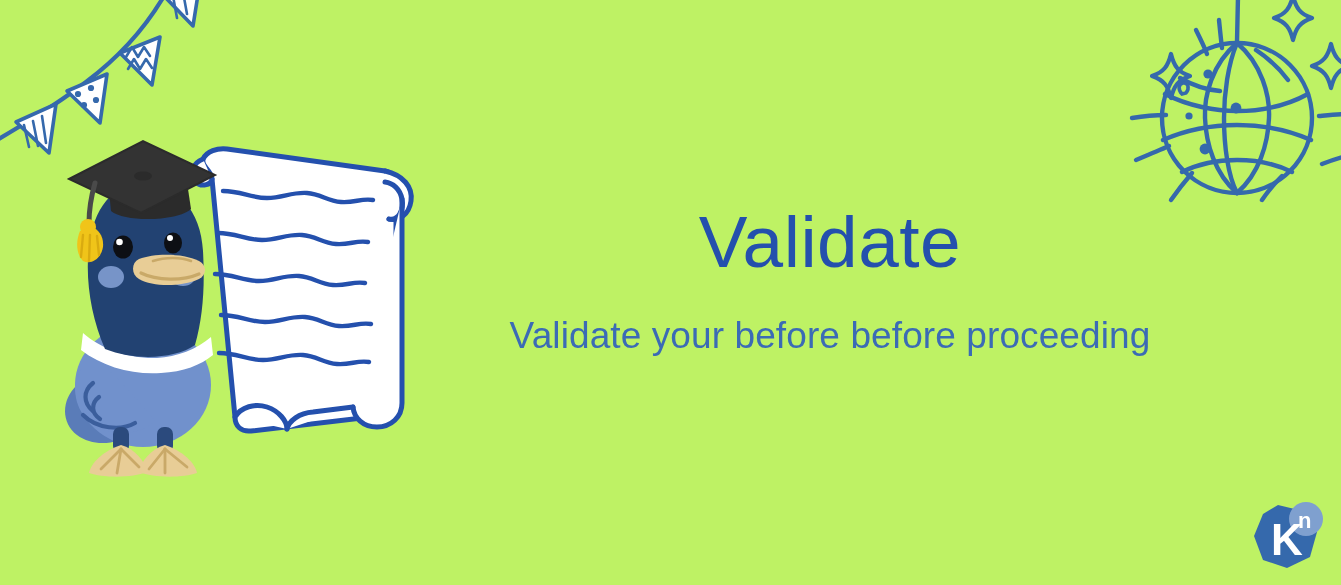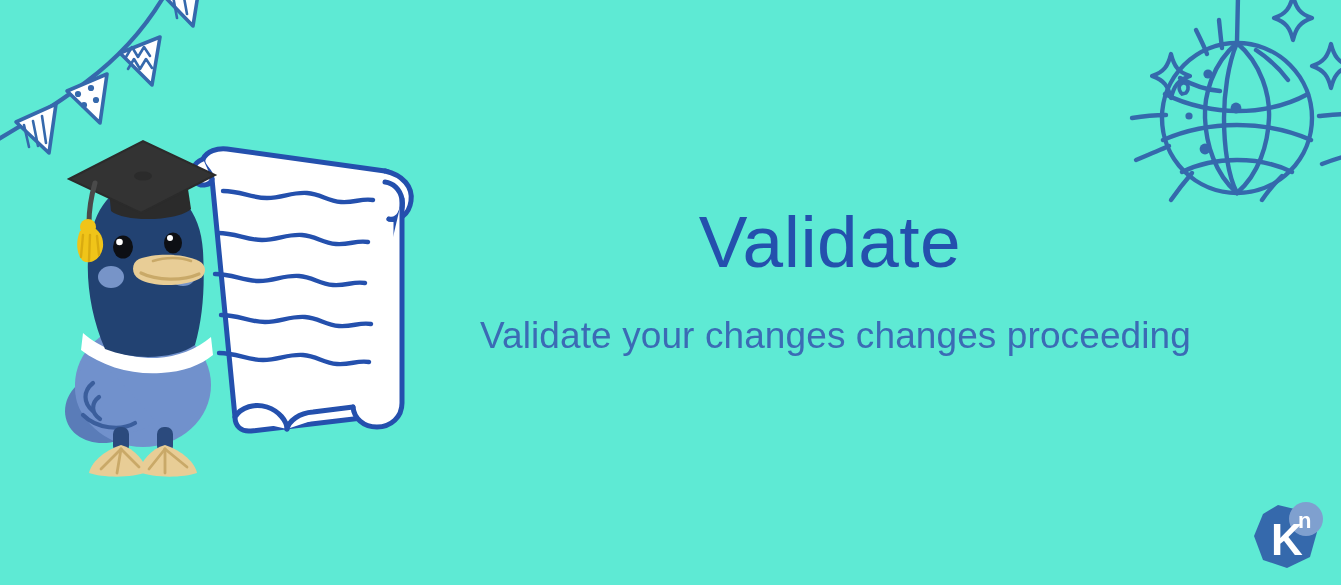--- a/index.html
+++ b/index.html
@@ -12,21 +12,21 @@
     width: 1341px;
     height: 585px;
     overflow: hidden;
     font-family: "Liberation Sans", sans-serif;
     -webkit-font-smoothing: antialiased;
   }
   #slide {
     position: relative;
     width: 1341px;
     height: 585px;
-    background: #5eead4;
+    background: #bef264;
     overflow: hidden;
   }
 
   
   .corner-art {
     position: absolute;
     pointer-events: none;
   }
   #bunting-art {
     left: -6px;
@@ -292,21 +292,21 @@
           <path d="M28,100 L26,122"></path>
           <path d="M35,100 L34,126"></path>
           <path d="M42,101 L44,120"></path>
         </g>
       </g>
     </g>
   </svg>
 
   <div id="text-block">
     <h1 id="page-title">Validate</h1>
-    <p id="page-subtitle">Validate your changes changes proceeding</p>
+    <p id="page-subtitle">Validate your before before proceeding</p>
   </div>
 
   <svg id="brand-logo" viewBox="0 0 80 78">
 
     <polygon points="31,6 56,12 70,33 63,58 40,69 16,61 7,37 16,15" fill="#3569ac"></polygon>
 
     <circle cx="59" cy="20" r="17" fill="#7fa0cf"></circle>
 
     <text x="24" y="56" font-family="'Liberation Sans', sans-serif" font-size="44" font-weight="bold" fill="#ffffff">K</text>
 

